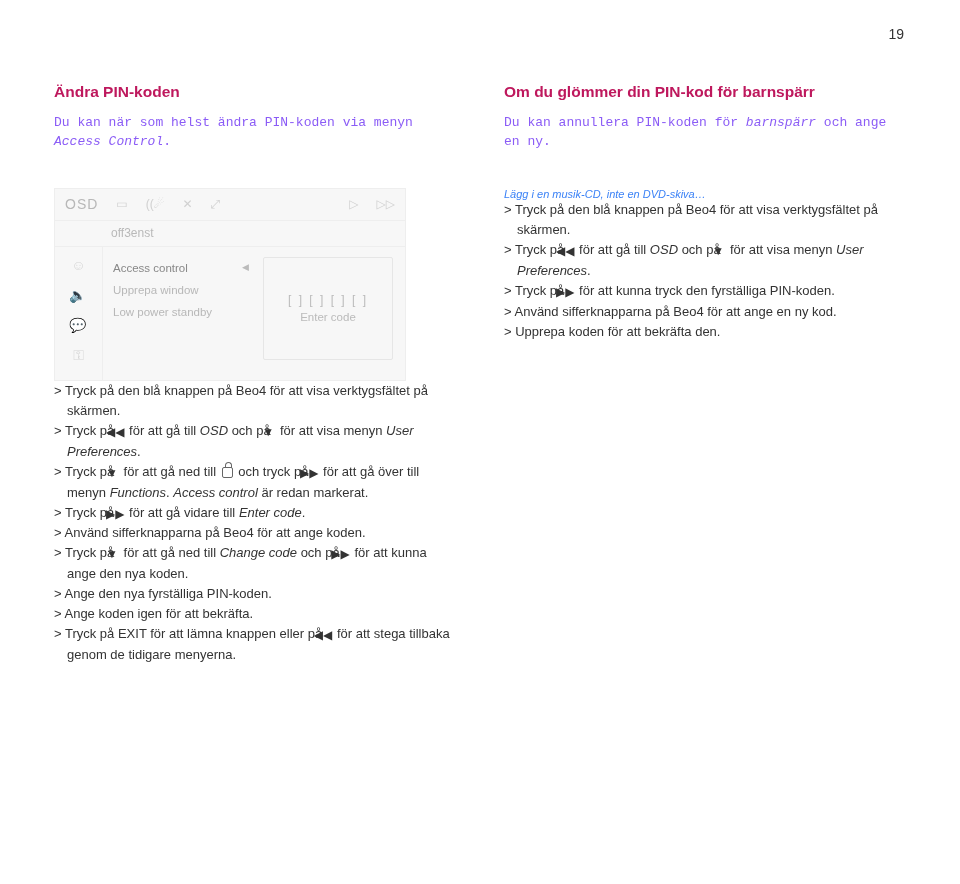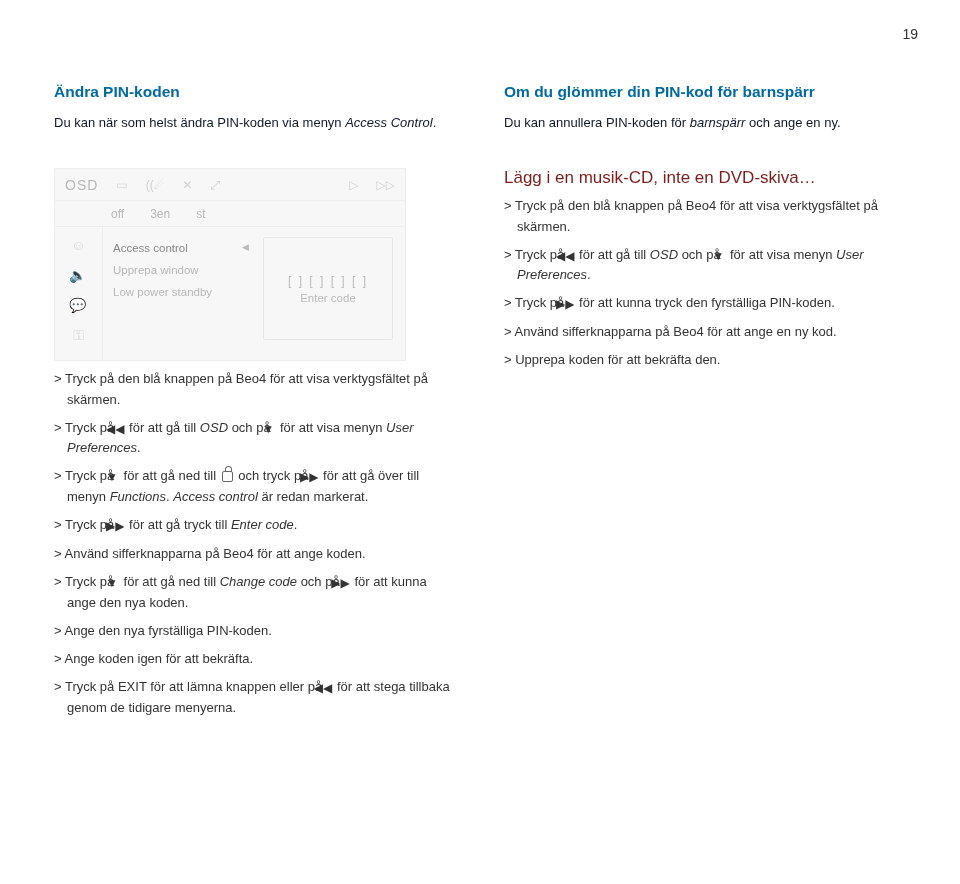--- a/index.html
+++ b/index.html
@@ -9,41 +9,42 @@
     color: #333;
     width: 960px;
     height: 884px;
     background: #fff;
     position: relative;
     padding: 30px 54px 30px 54px;
   }
   .page-num {
     position: absolute;
     top: 26px;
-    right: 42px;
+    right: 56px;
     font-size: 14px;
     color: #333;
   }
   .two-col {
     display: flex;
     gap: 48px;
     margin-top: 52px;
   }
   .col { flex: 1; }
   h2 {
     font-size: 15.5px;
     font-weight: 600;
-    color: #0369a1;
+    color: #be185d;
     margin-bottom: 10px;
     line-height: 1.35;
   }
   .intro {
     font-size: 13px;
-    color: #0f172a;
+    color: #8b5cf6;
     line-height: 1.5;
+    font-family: Liberation Mono, monospace;
   }
   .intro em { font-style: italic; }
 
   
   .osd-panel {
     margin-top: 36px;
     width: 352px;
     border: 1px solid #eee;
     background: #f7f7f7;
   }
@@ -58,21 +59,20 @@
     gap: 18px;
   }
   .osd-toprow .osd-title { color: #b8b8b8; font-size: 14px; letter-spacing: 1px; }
   .osd-secondrow {
     display: flex;
     align-items: center;
     height: 26px;
     padding: 0 10px 0 56px;
     color: #b9b9b9;
     font-size: 12px;
-    gap: 26px;
     border-bottom: 1px solid #eee;
   }
   .osd-body {
     display: flex;
   }
   .osd-sidebar {
     width: 48px;
     border-right: 1px solid #eee;
     display: flex;
     flex-direction: column;
@@ -120,25 +120,26 @@
   }
   .osd-codebox .slots {
     letter-spacing: 2px;
     font-size: 12px;
     color: #bbb;
   }
 
   
   .instr-head {
     margin-top: 22px;
-    color: #7f1d1d;
-    font-size: 17px;
+    font-style: italic;
+    color: #3b82f6;
+    font-size: 11px;
   }
   .step {
-    margin-top: 8px;
+    margin-top: 0;
     line-height: 1.55;
     font-size: 13px;
     color: #333;
     padding-left: 13px;
     text-indent: -13px;
   }
   .step em { font-style: italic; }
   .icon {
     display: inline-block;
     vertical-align: -1px;
@@ -235,21 +236,21 @@
     <p class="step">
       <span>&gt; Tryck på </span><span class="icon">◀◀</span><span> för att gå till </span><em>OSD</em><span> och på </span><span class="icon">▼</span><span> för att visa menyn </span><em>User Preferences</em><span>.</span>
     </p>
 
     <p class="step">
       <span>&gt; Tryck på </span><span class="icon">▼</span><span> för att gå ned till </span><span class="icon lock"></span><span> och tryck på </span>
       <span class="icon">▶▶</span><span> för att gå över till menyn </span><em>Functions</em><span>. </span><em>Access control</em><span> är redan markerat.</span>
     </p>
 
     <p class="step">
-      <span>&gt; Tryck på </span><span class="icon">▶▶</span><span> för att gå tryck till </span><em>Enter code</em><span>.</span>
+      <span>&gt; Tryck på </span><span class="icon">▶▶</span><span> för att gå vidare till </span><em>Enter code</em><span>.</span>
     </p>
 
     <p class="step">&gt; Använd sifferknapparna på Beo4 för att ange koden.</p>
 
     <p class="step">
       <span>&gt; Tryck på </span><span class="icon">▼</span><span> för att gå ned till </span><em>Change code</em><span> och på </span><span class="icon">▶▶</span><span> för att kunna ange den nya koden.</span>
     </p>
 
     <p class="step">&gt; Ange den nya fyrställiga PIN-koden.</p>
     <p class="step">&gt; Ange koden igen för att bekräfta.</p>

